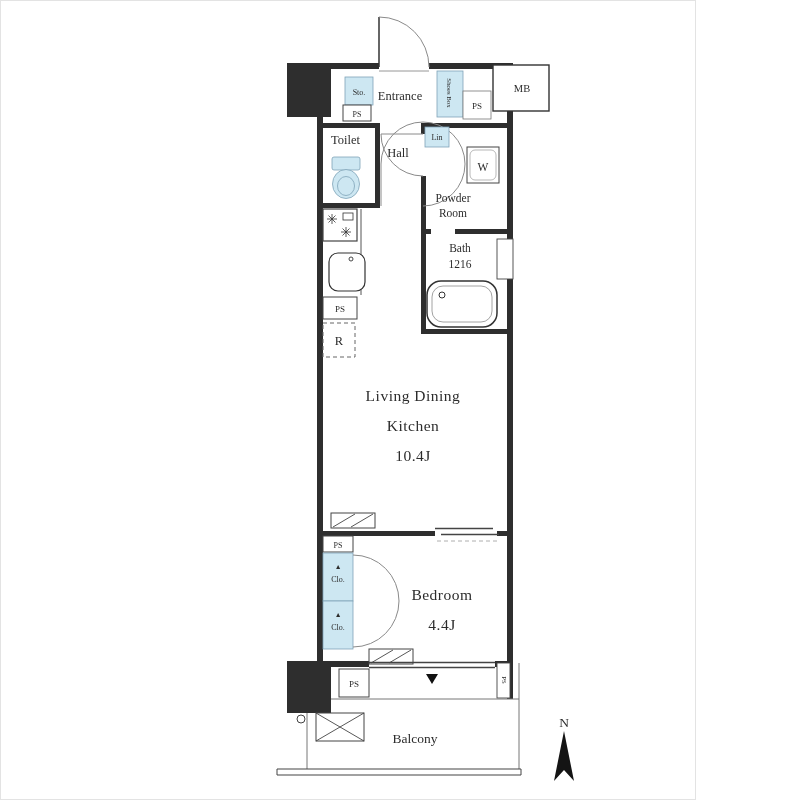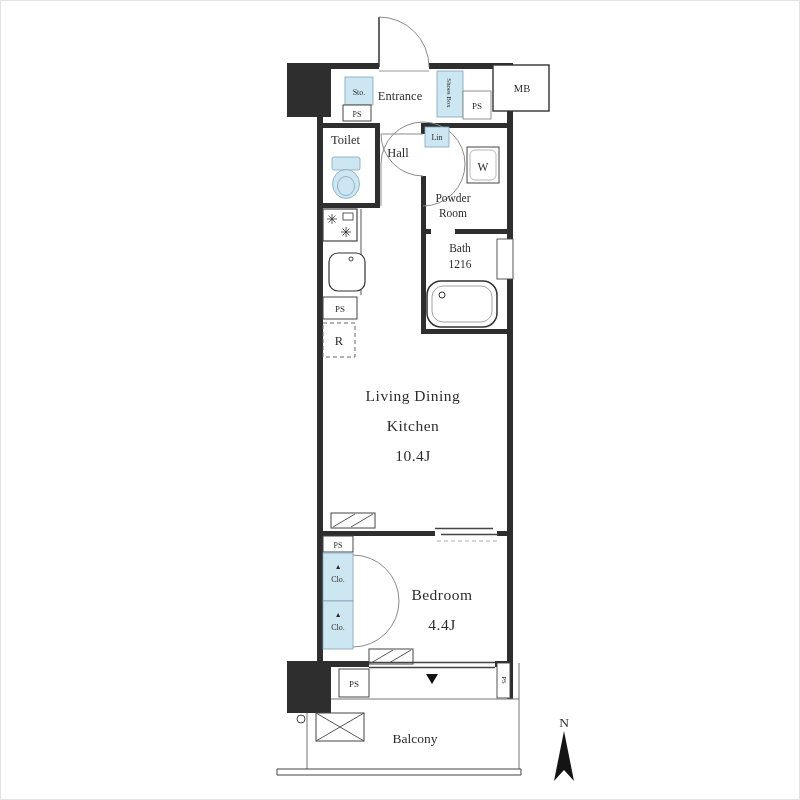--- a/index.html
+++ b/index.html
@@ -1,16 +1,16 @@
 <!DOCTYPE html>
 <html><head>
 <meta charset="utf-8">
 <style>
   html,body{margin:0;padding:0;background:#ffffff;}
-  .stage{position:relative;width:800px;height:800px;background:#ffffff;
+  .stage{position:relative;width:696px;height:800px;background:#ffffff;
          box-sizing:border-box;border:1px solid #e3e3e3;
          font-family:"Liberation Serif",serif;}
   svg{display:block}
   svg text{font-family:"Liberation Serif",serif;fill:#2c2c2c;text-anchor:middle}
   .room{font-size:12.5px}
   .room-lg{font-size:15.5px;letter-spacing:.5px}
   .sm{font-size:9px}
   .xs{font-size:8px}
   .xxs{font-size:6.8px}
   .wall{fill:#2e2e2e;stroke:none}

